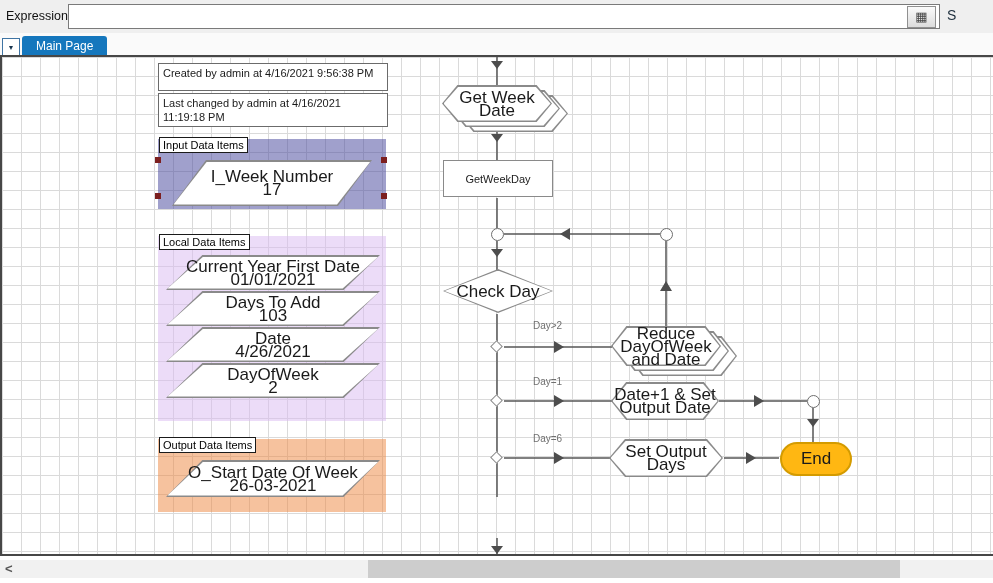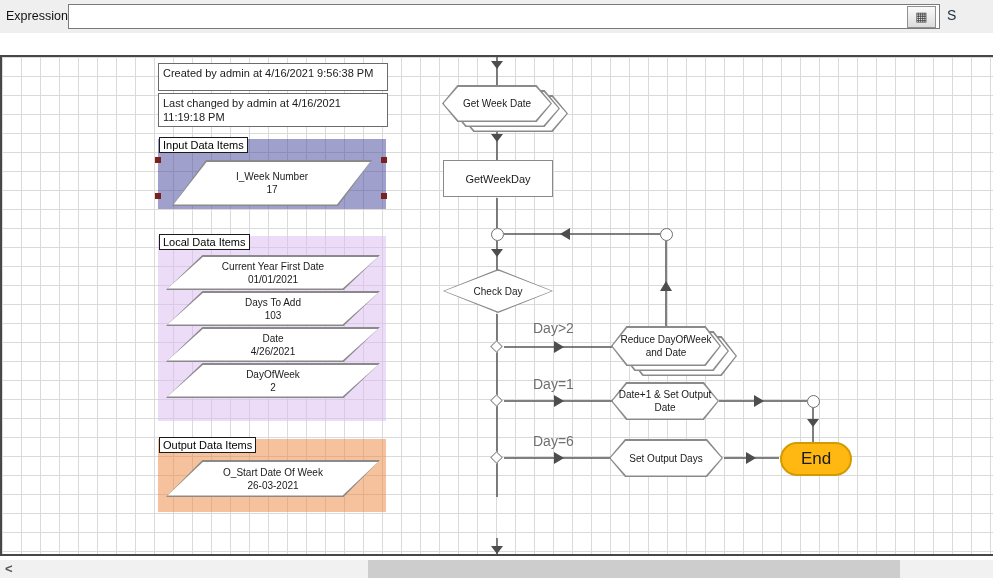--- a/index.html
+++ b/index.html
@@ -32,45 +32,49 @@
   .group-label { position:absolute; background:#fff; border:1px solid #1a1a1a; font-size:11px; color:#000; padding:0 3px; line-height:14px; white-space:nowrap; z-index:3; }
   .handle { position:absolute; width:6px; height:6px; background:#7c1f1f; z-index:4; }
 
   .shape { position:absolute; z-index:2; }
   .shape .sb, .shape .si { position:absolute; display:block; }
   .shape .sb { inset:0; background:#8a8a8a; }
   .shape .si { inset:1.5px; background:#fff; }
   .hexc { clip-path:polygon(14% 0,86% 0,100% 50%,86% 100%,14% 100%,0 50%); }
   .diac { clip-path:polygon(50% 0,100% 50%,50% 100%,0 50%); }
   .parc { clip-path:polygon(17% 0,100% 0,83% 100%,0 100%); }
-  .shape .txt { position:absolute; inset:0; display:flex; flex-direction:column; justify-content:center; align-items:center; text-align:center; font-size:10px; line-height:13px; color:#1a1a1a; z-index:2; }
+  .shape .txt { position:absolute; inset:0; display:flex; flex-direction:column; justify-content:center; align-items:center; text-align:center; font-size:17px; line-height:13px; color:#1a1a1a; z-index:2; }
   .rect-stage { border:1.5px solid #8a8a8a; background:#fff; display:flex; align-items:center; justify-content:center; font-size:11px; color:#1a1a1a; }
   .ghost { z-index:1; }
   .end-stage { background:#ffb712; border:2px solid #d49b00; border-radius:17px; display:flex; align-items:center; justify-content:center; font-size:17px; color:#1a1a1a; z-index:2; }
   .choice { position:absolute; width:9px; height:9px; background:#fff; border:1px solid #8a8a8a; transform:rotate(45deg); z-index:2; }
   .jcircle { position:absolute; width:13px; height:13px; border:1.5px solid #6e6e6e; border-radius:50%; background:#fff; z-index:2; }
-  .blabel { position:absolute; font-size:14px; color:#707070; z-index:2; }
+  .blabel { position:absolute; font-size:10px; color:#707070; z-index:2; }
 
   
   .hscroll { position:absolute; left:0; top:560px; width:993px; height:18px; background:#f1f1f1; }
   .hs-left { position:absolute; left:5px; top:1px; font-size:13px; font-weight:bold; color:#555; cursor:pointer; }
   .hs-thumb { position:absolute; left:368px; top:0; width:532px; height:18px; background:#cdcdcd; cursor:pointer; }
 </style>
 </head>
 <body>
 
 <div class="app">
 
   <div class="topbar">
     <span class="expr-label">Expression:</span>
     <input class="expr-input" style="">
     <button class="calc-btn"><span>▦</span></button>
     <span class="partial-s">S</span>
   </div>
 
+  <div class="tabbar">
+    <button class="tab-dd"><span>▼</span></button>
+    <div class="tab">Main Page</div>
+  </div>
 
   <div class="canvas-topline"></div>
 
   <div class="canvas">
 
     <svg class="wires" width="991" height="499" viewBox="0 0 991 499">
       <g stroke="#565656" stroke-width="1.5" fill="none">
         <path d="M495,0 V29"></path>
         <path d="M495,66 V104"></path>
         <path d="M495,141 V171"></path>

